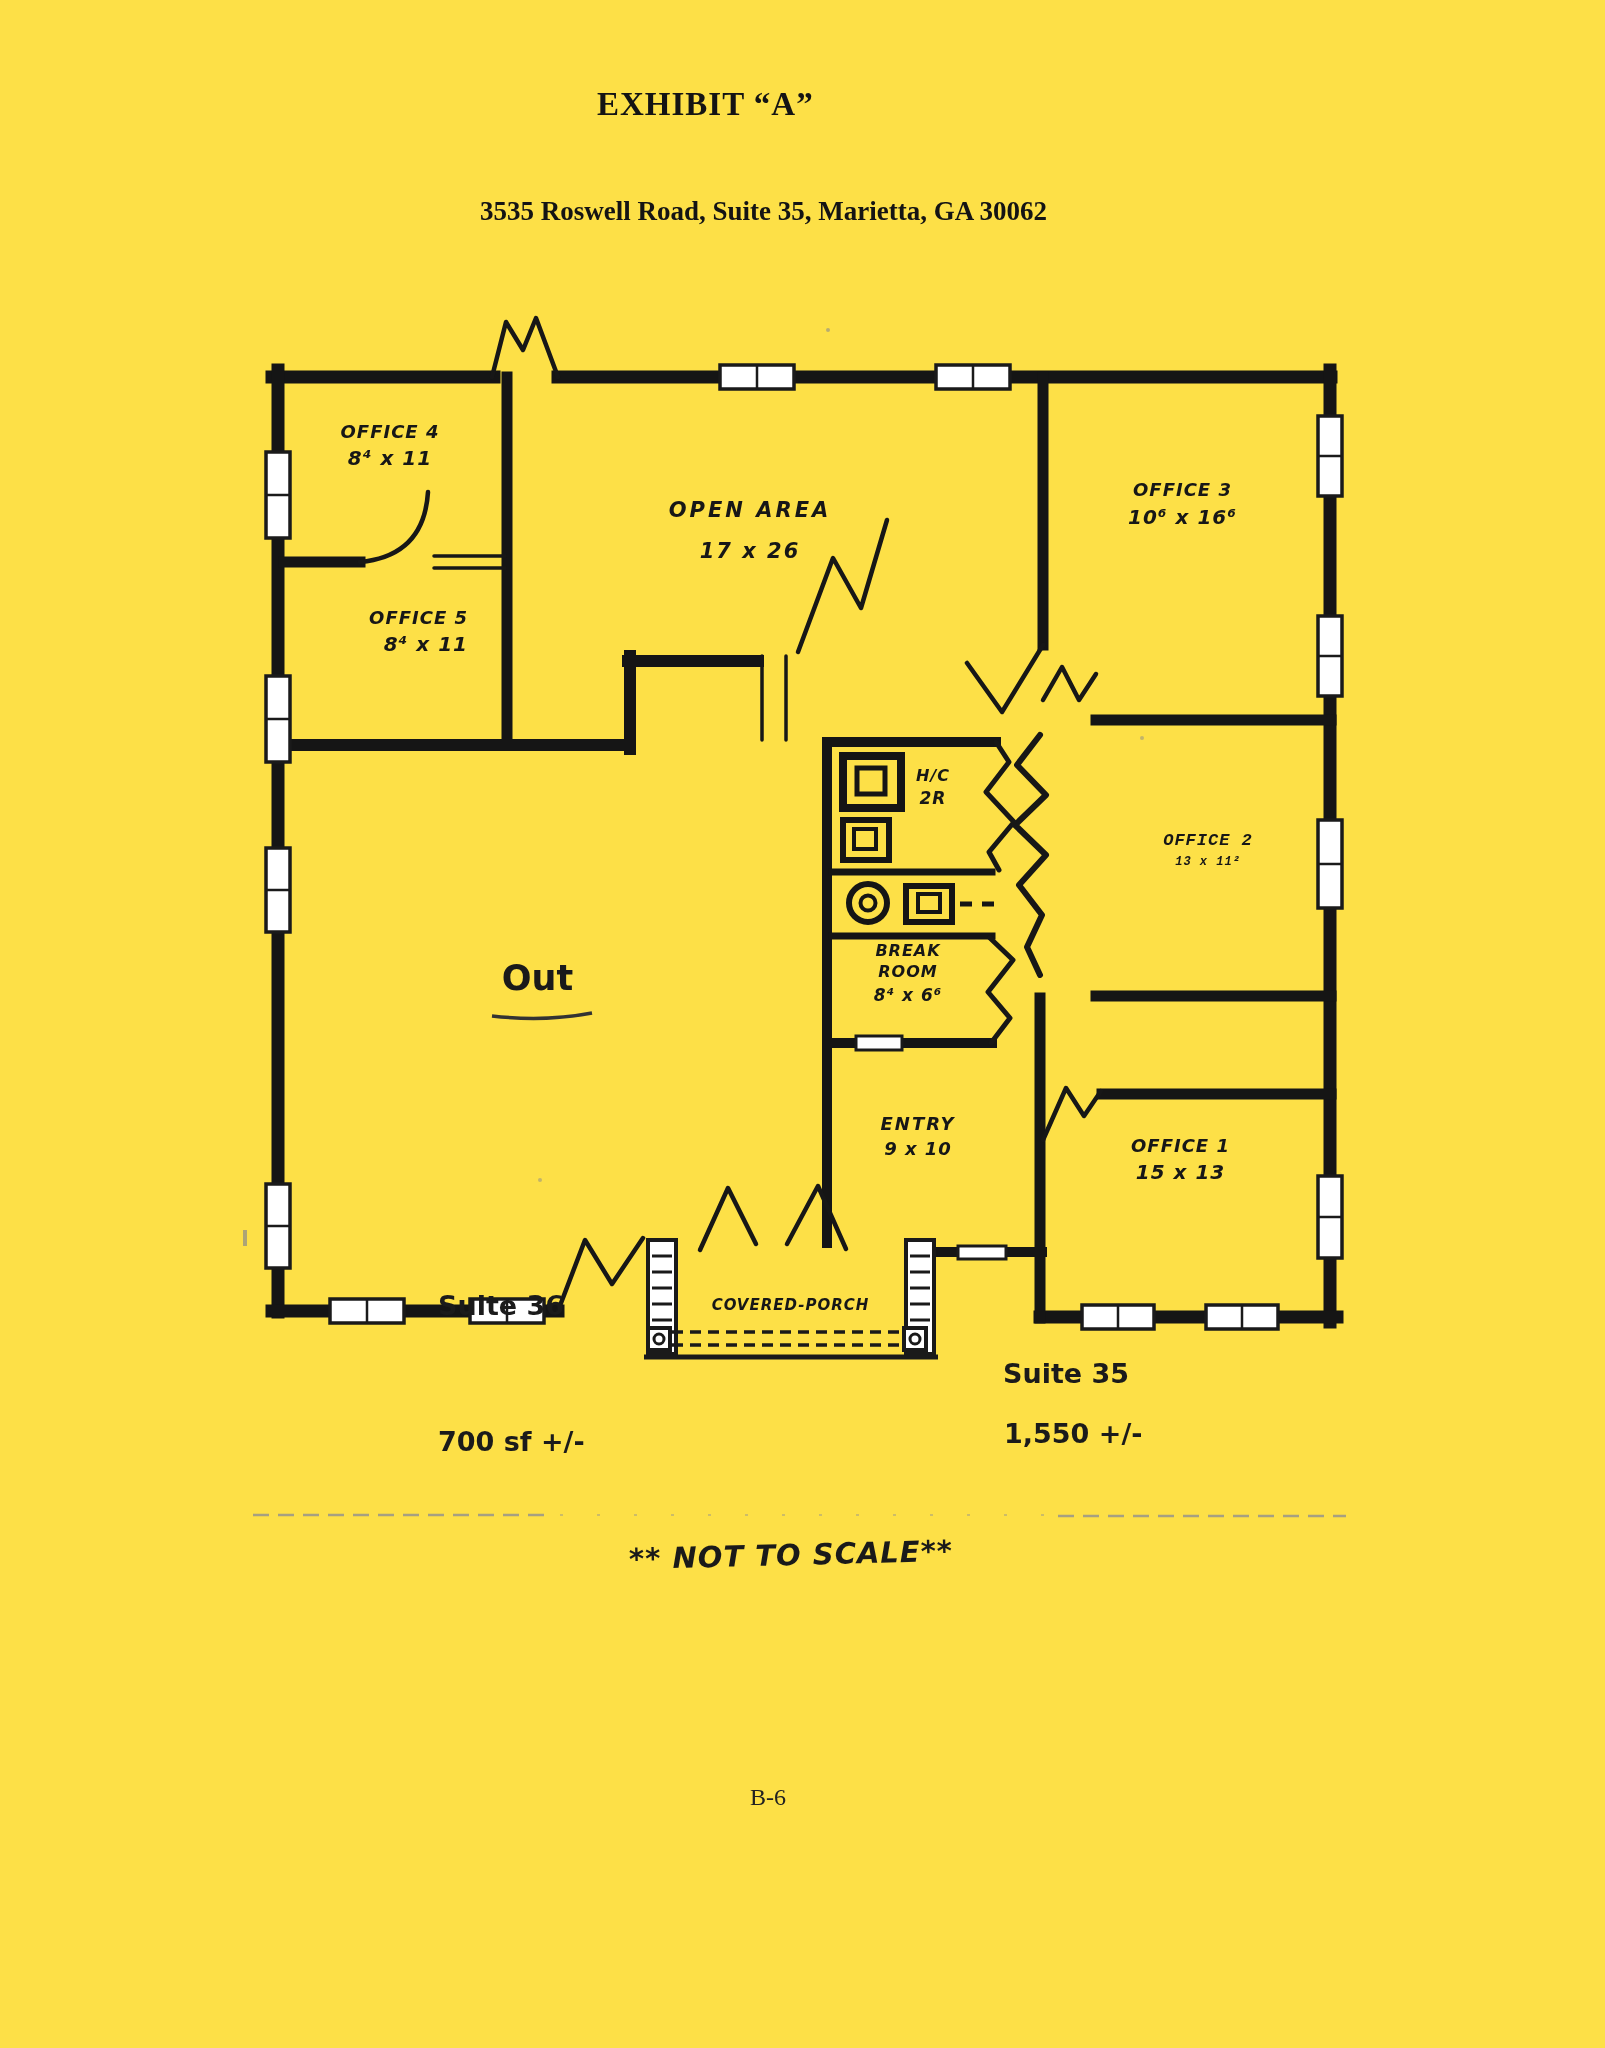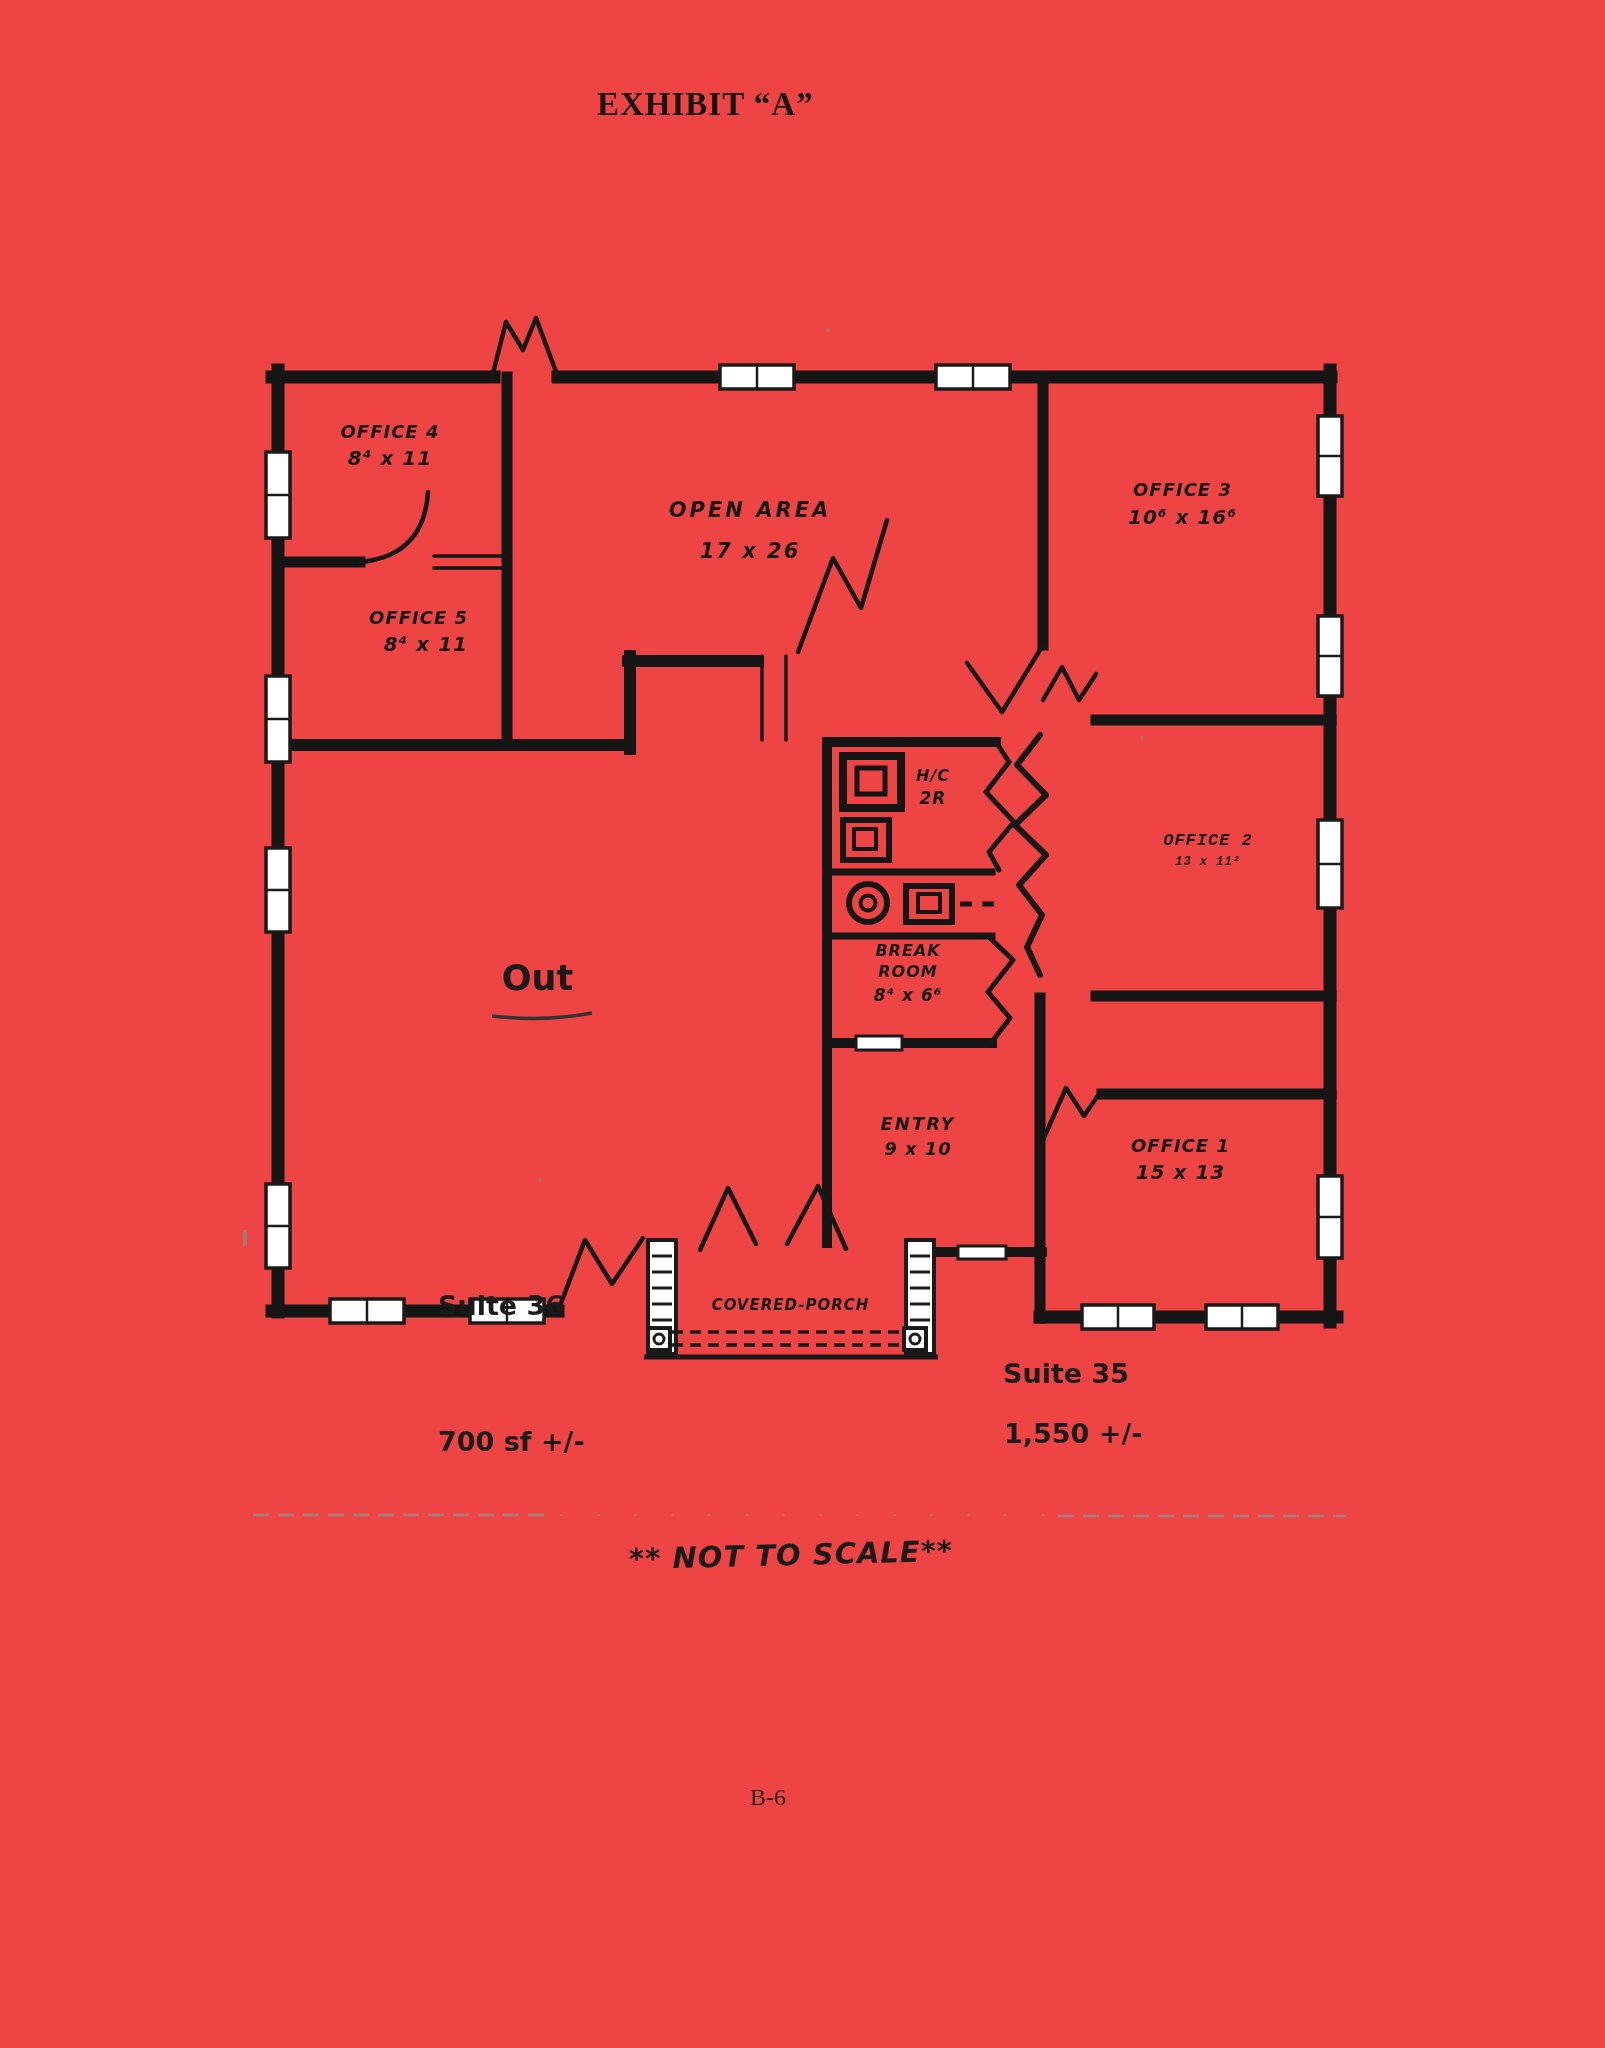--- a/index.html
+++ b/index.html
@@ -1,19 +1,19 @@
 <!DOCTYPE html>
 <html><head>
 <meta charset="utf-8">
 <style>
   html,body{margin:0;padding:0;background:#e8e8e6;}
   .page{
     position:relative;
     width:1605px;height:2048px;
-    background:#ef4444;
+    background:#fde047;
     overflow:hidden;
     font-family:"DejaVu Sans", sans-serif;
     color:#161616;
   }
   .doc-title{
     position:absolute;left:597px;top:86px;
     font-family:"Liberation Serif", serif;
     font-weight:700;font-size:33px;letter-spacing:1px;color:#141414;
   }
   .doc-address{
@@ -77,20 +77,21 @@
     font-family:"Liberation Serif", serif;font-size:24px;color:#222;
   }
   svg{position:absolute;}
 </style>
 </head>
 <body>
 
 <div class="page">
 
   <div class="doc-title">EXHIBIT “A”</div>
+  <div class="doc-address">3535 Roswell Road, Suite 35, Marietta, GA 30062</div>
 
   <svg style="left:240px;top:290px;width:1120px;height:1290px" viewBox="240 290 1120 1290" xmlns="http://www.w3.org/2000/svg">
 
     <g stroke="#151515" stroke-width="13" fill="none" stroke-linecap="square">
       <path d="M272,377 H494"></path>
       <path d="M558,377 H1331"></path>
       <path d="M278,370 V1312"></path>
       <path d="M1330,370 V1322"></path>
       <path d="M272,1311 H558"></path>
       <path d="M1040,1317 H1337"></path>

